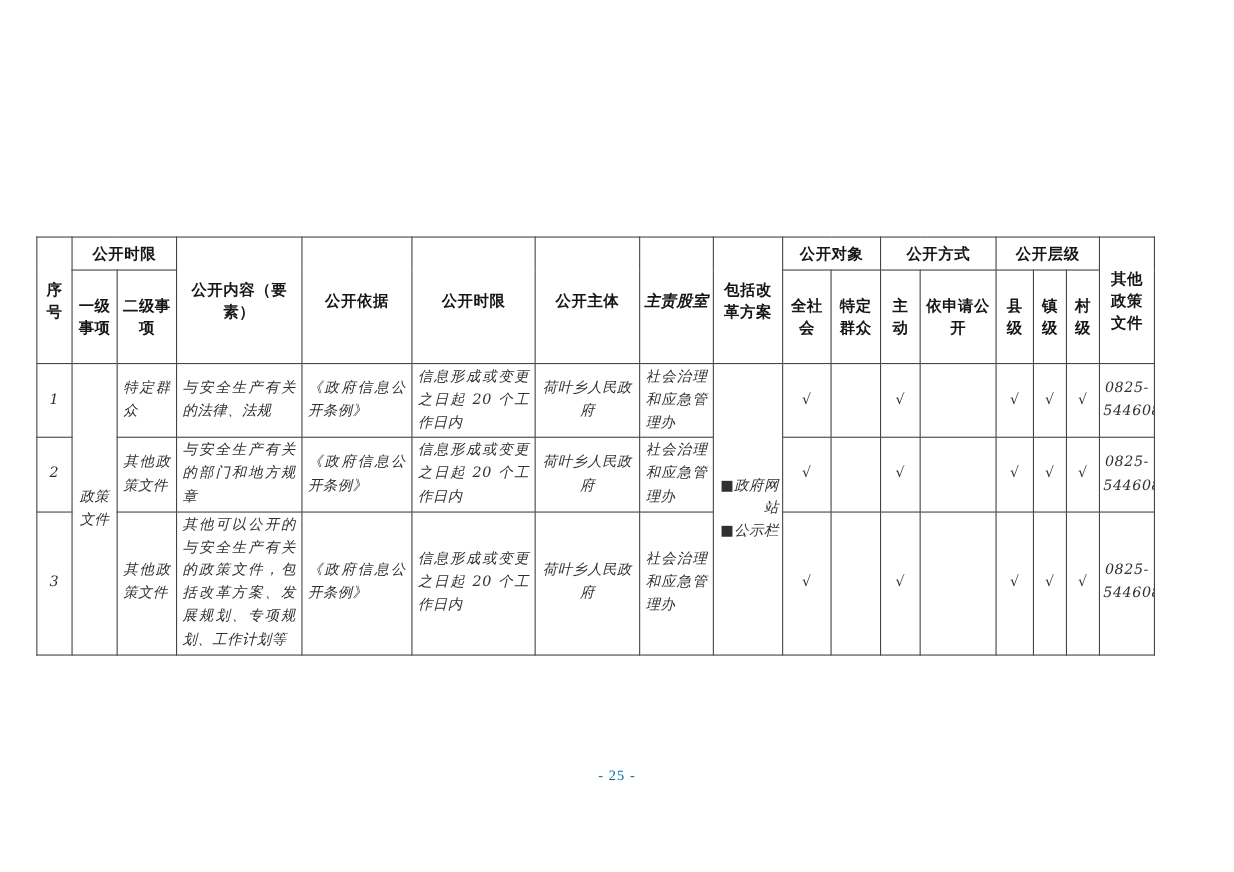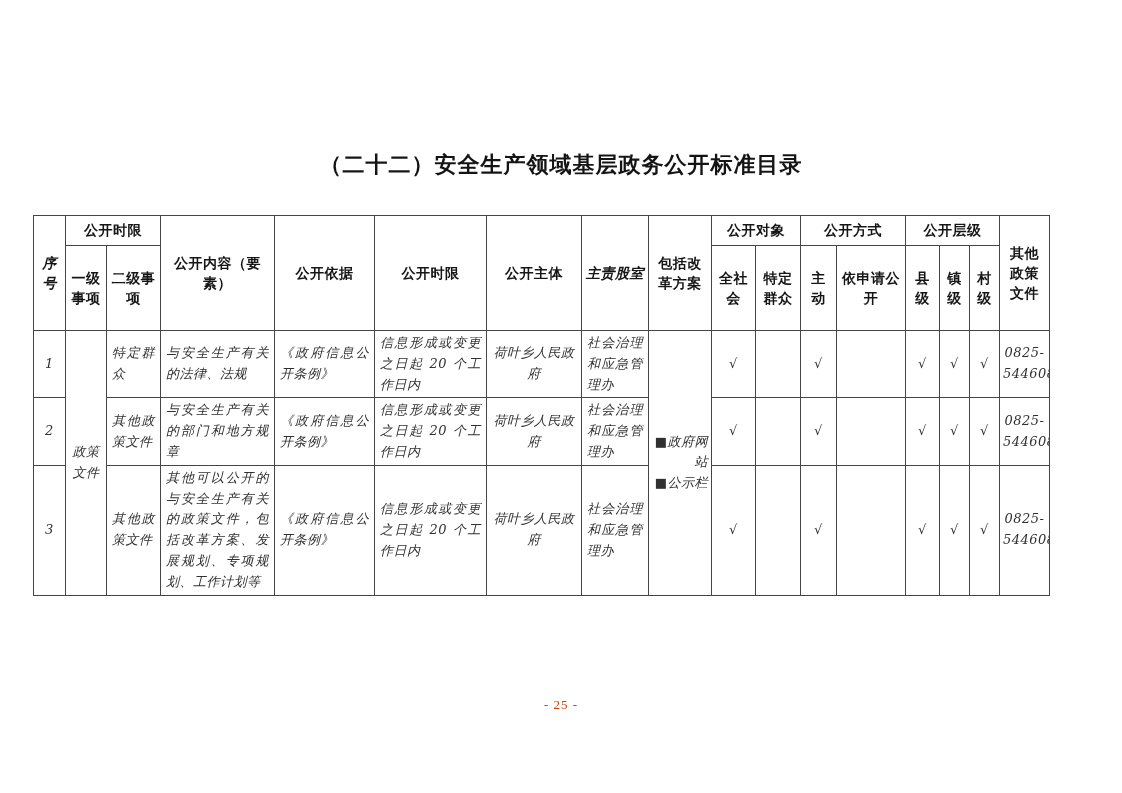--- a/index.html
+++ b/index.html
@@ -23,21 +23,21 @@
     overflow:hidden;
     vertical-align:middle;
   }
   table.catalog th{
     font-family:"Liberation Sans", sans-serif;
     font-weight:bold;font-size:14px;color:#161616;
     text-align:center;line-height:1.45;
     padding:1px 4px;letter-spacing:0.5px;
   }
   
-  th.pad-seq{padding:1px 9px;font-style:italic;}
+  th.pad-seq{padding:1px 9px;}
   th.pad-one{padding:1px 13px;}
   th.pad-two{padding:1px 12px;}
   th.pad-office{padding:1px 8px;font-style:italic;}
   th.pad-chan{padding:1px 6px;}
   th.pad-req{padding:1px 10px;}
   th.pad-lvl{padding:1px 9px;}
   th.pad-phone{padding:1px 8px;}
   td.body{
     font-size:13px;color:#303030;
     font-style:italic;
@@ -50,29 +50,28 @@
   .chan-line{text-align:right;}
   tr.h1{height:30px;}
   tr.h2{height:85px;}
   tr.r1{height:60px;}
   tr.r2{height:62px;}
   tr.r3{height:123px;}
   .footer{
     position:absolute;top:697px;left:0;width:100%;
     text-align:center;
     font-family:"Liberation Serif", serif;
-    font-size:13px;color:#c2410c;letter-spacing:1px;
+    font-size:13px;color:#0369a1;letter-spacing:1px;
   }
 </style>
 </head>
 <body>
 
 <div class="page">
 
-  <div class="doc-title">（二十二）安全生产领域基层政务公开标准目录</div>
 
   <table class="catalog">
     <colgroup>
       <col style="width:32px">
         <col style="width:41px">
         <col style="width:54px">
       <col style="width:114px">
         <col style="width:100px">
         <col style="width:112px">
       <col style="width:95px">

